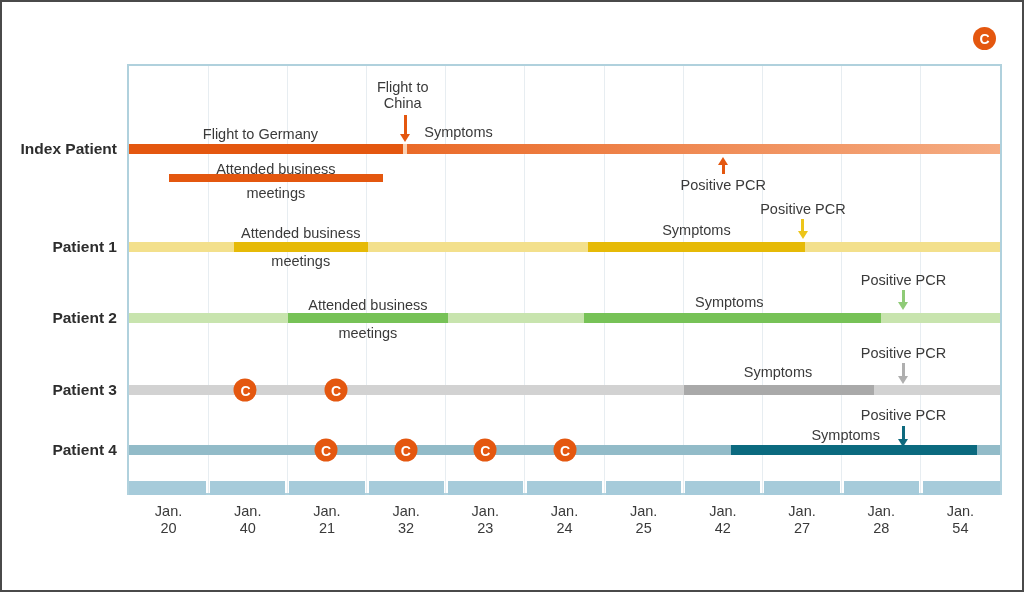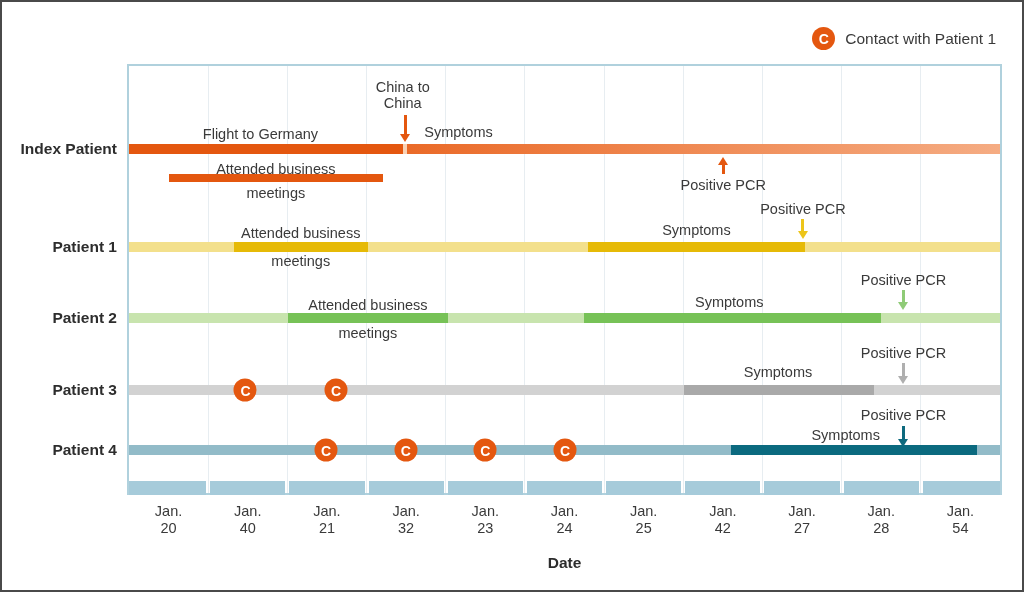--- a/index.html
+++ b/index.html
@@ -33,21 +33,20 @@
   #date-label{position:absolute;top:552px;left:125px;width:875px;text-align:center;
               font-weight:bold;font-size:15.5px;color:#2d2d2d;}
 </style>
 </head>
 <body>
 
 <div id="figure">
 
   <div id="legend">
     <span class="c-circle" style="background: rgb(228, 87, 15);">C</span>
-    <span class="legend-text">Contact with Patient 1</span>
   </div>
 
   <div id="plot">
     <div id="plot-inner">
         <div class="gridline" style="left: 78.6818px; background: rgb(231, 237, 241);"></div>
         <div class="gridline" style="left: 157.864px; background: rgb(231, 237, 241);"></div>
         <div class="gridline" style="left: 237.045px; background: rgb(231, 237, 241);"></div>
         <div class="gridline" style="left: 316.227px; background: rgb(231, 237, 241);"></div>
         <div class="gridline" style="left: 395.409px; background: rgb(231, 237, 241);"></div>
         <div class="gridline" style="left: 474.591px; background: rgb(231, 237, 241);"></div>
@@ -67,21 +66,21 @@
         <div class="axis-seg" style="left: 714.636px; width: 75.1818px; top: 415px; background: rgb(166, 203, 218);"></div>
         <div class="axis-seg" style="left: 793.818px; width: 77.1818px; top: 415px; background: rgb(166, 203, 218);"></div>
         <div class="bar-seg" style="left: 0px; width: 273.732px; top: 78px; height: 10px; background: rgb(228, 87, 15);"></div>
         <div class="bar-seg" style="left: 273.732px; width: 4.51336px; top: 78px; height: 10px; background: rgb(249, 210, 181);"></div>
         <div class="bar-seg" style="left: 278.245px; width: 592.755px; top: 78px; height: 10px; background: linear-gradient(to right, rgb(234, 106, 40), rgb(245, 172, 131));"></div>
         <div class="bar-seg" style="left: 39.8285px; width: 214.028px; top: 108px; height: 8px; background: rgb(228, 87, 15);"></div>
         <div class="evt-label" style="left: 131.442px; top: 68px;">
           <div>Flight to Germany</div>
         </div>
         <div class="evt-label" style="left: 273.732px; top: 29px;">
-          <div>China to</div>
+          <div>Flight to</div>
           <div>China</div>
         </div>
         <div class="evt-label" style="left: 329.476px; top: 66px;">
           <div>Symptoms</div>
         </div>
         <div class="evt-label" style="left: 146.803px; top: 103px;">
           <div>Attended business</div>
         </div>
         <div class="evt-label" style="left: 146.803px; top: 127px;">
           <div>meetings</div>
@@ -215,14 +214,13 @@
       <div class="tick" style="left: 879.227px; top: 501px;">
         <div>Jan.</div>
         <div>28</div>
       </div>
       <div class="tick" style="left: 958.409px; top: 501px;">
         <div>Jan.</div>
         <div>54</div>
       </div>
     </div>
 
-  <div id="date-label">Date</div>
 </div>
 
 </body></html>

